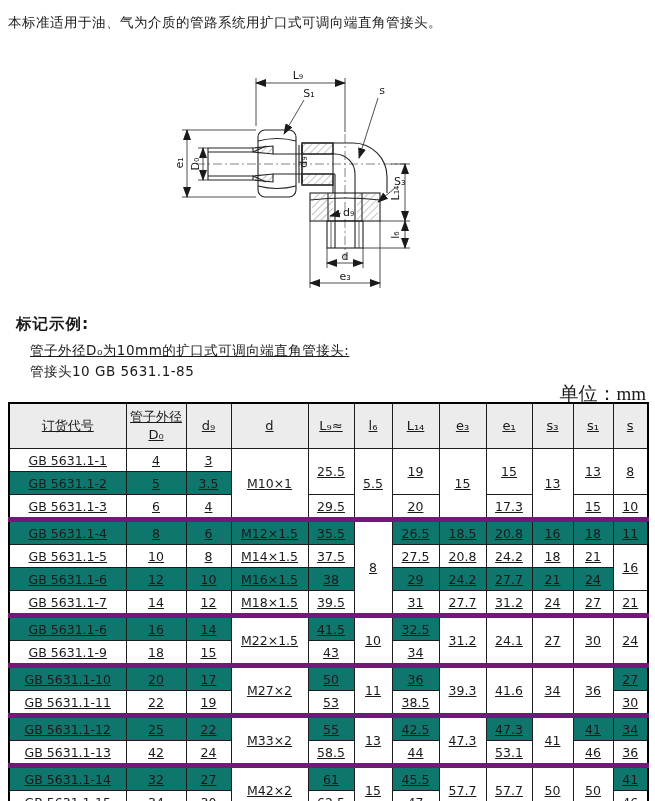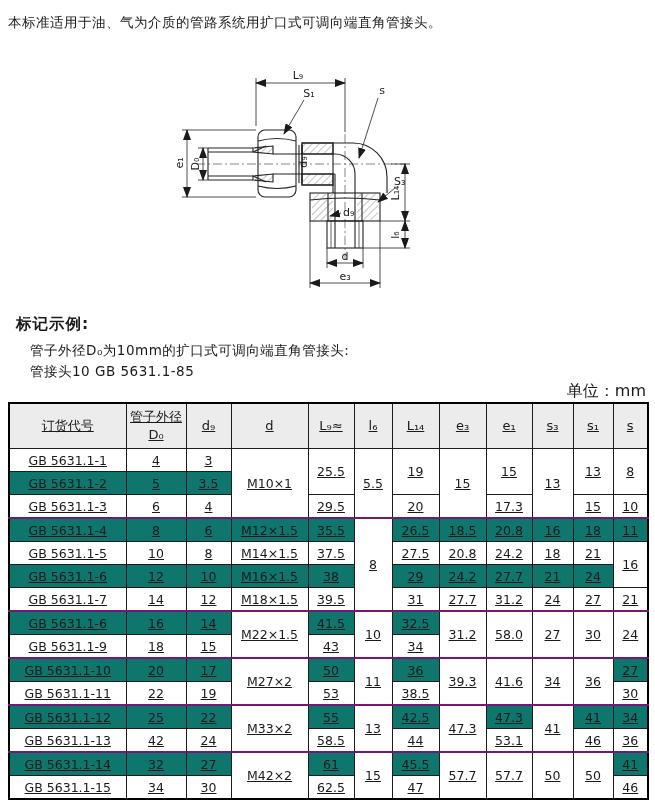--- a/index.html
+++ b/index.html
@@ -4,40 +4,40 @@
 <style>
   html,body{margin:0;padding:0;}
   body{
     width:655px;height:801px;background:#ffffff;position:relative;
     font-family:"DejaVu Sans","Liberation Sans",sans-serif;color:#1a1a1a;
     overflow:hidden;
   }
   .abs{position:absolute;}
   .intro{left:8px;top:14px;font-size:13.5px;letter-spacing:.5px;font-family:Liberation Mono, monospace;}
   .example-heading{left:8px;top:314px;font-size:15.5px;font-weight:bold;letter-spacing:1px;margin-left:8px;}
-  .example-line1{left:30px;top:342px;font-size:13.5px;letter-spacing:.5px;}
+  .example-line1{left:30px;top:342px;font-size:13.5px;letter-spacing:.5px;text-decoration:underline;}
   .example-line2{left:30px;top:363px;font-size:13.5px;letter-spacing:.5px;}
-  .unit-label{right:9px;top:381px;font-size:16px;}
+  .unit-label{right:9px;top:381px;font-size:19px;font-family:Liberation Serif, serif;}
   .drawing-wrap{left:146px;top:62px;width:324px;height:248px;}
   svg text{font-family:"DejaVu Sans","Liberation Sans",sans-serif;font-size:11px;fill:#1a1a1a;}
   table.spec{
     position:absolute;left:8px;top:402px;width:639px;
     border-collapse:collapse;table-layout:fixed;
     border:2px solid #000;
     text-decoration:underline;
   }
   table.spec th, table.spec td{
     border:1px solid #1c1c1c;text-align:center;vertical-align:middle;
     padding:0;font-weight:normal;overflow:hidden;white-space:nowrap;
   }
   table.spec th{height:44px;font-size:13px;background:#ececec;line-height:1.35;}
   table.spec td{height:22px;font-size:12.5px;background:#ffffff;}
   table.spec td.stripe{background:#0f766e;}
   table.spec td.merged{background:#ffffff;}
-  table.spec tr.group-start td{border-top:2px solid #701a75;}
+  table.spec tr.group-start td{border-top:5px solid #701a75;}
 </style>
 </head>
 <body>
 
 <div class="abs intro">本标准适用于油、气为介质的管路系统用扩口式可调向端直角管接头。</div>
 
 <div class="abs drawing-wrap">
   <svg viewBox="0 0 324 248" width="324" height="248">
     <defs>
       <marker id="ah" markerWidth="11" markerHeight="8" refX="10" refY="4" orient="auto-start-reverse" markerUnits="userSpaceOnUse">
@@ -296,21 +296,21 @@
       </tr>
       <tr class="group-start">
         <td class="stripe">GB 5631.1-6</td>
         <td class="stripe">16</td>
         <td class="stripe">14</td>
         <td rowspan="2" class="merged">M22×1.5</td>
         <td class="stripe">41.5</td>
         <td rowspan="2" class="merged">10</td>
         <td class="stripe">32.5</td>
         <td rowspan="2" class="merged">31.2</td>
-        <td rowspan="2" class="merged">58.0</td>
+        <td rowspan="2" class="merged">24.1</td>
         <td rowspan="2" class="merged">27</td>
         <td rowspan="2" class="merged">30</td>
         <td rowspan="2" class="merged">24</td>
       </tr>
       <tr>
         <td>GB 5631.1-9</td>
         <td>18</td>
         <td>15</td>
         <td>43</td>
         <td>34</td>

